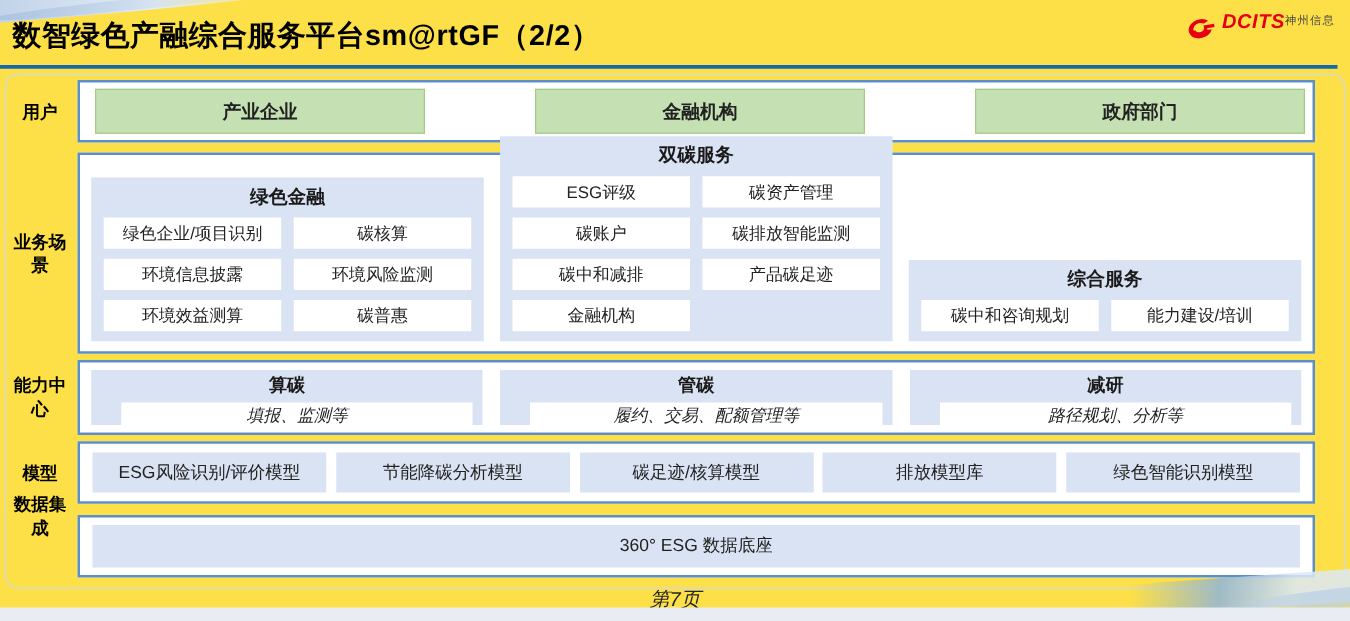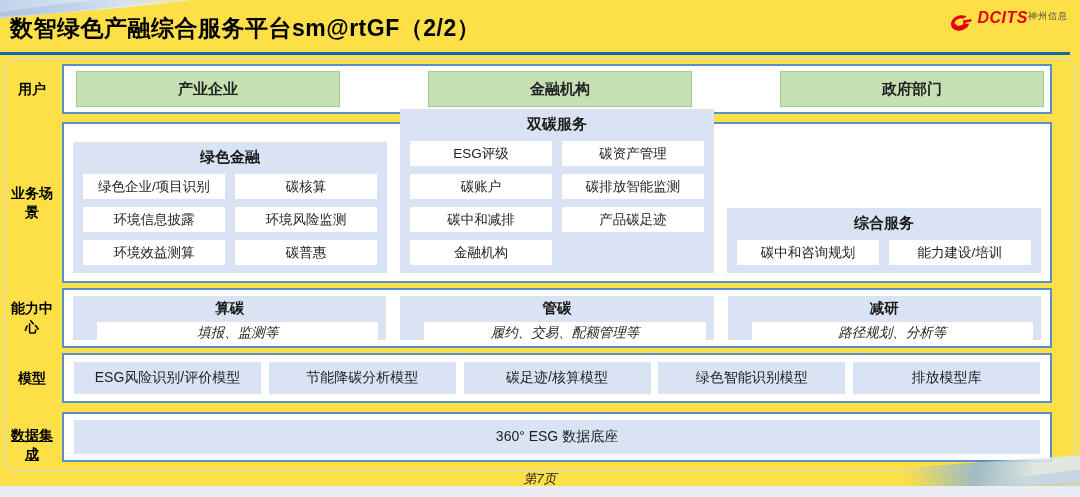--- a/index.html
+++ b/index.html
@@ -67,21 +67,21 @@
   .model-box { width:187px; height:32px; background:#dae3f3;
     display:flex; align-items:center; justify-content:center; font-size:14px; color:#222; }
 
   
   .row.datarow { top:412px; height:50px; display:flex; align-items:center; padding:0 10px; }
   .data-box { width:100%; height:34px; background:#dae3f3;
     display:flex; align-items:center; justify-content:center; font-size:14px; color:#222; }
 
   
   .page-footer { position:absolute; top:470px; left:0; width:1080px; text-align:center;
-    font-size:13px; font-style:italic; color:#222; }
+    font-size:16px; font-style:italic; color:#222; }
   .bottom-bar { position:absolute; left:0; bottom:0; width:1080px; height:11px; background:#e9edf3; }
   .deco-br { position:absolute; pointer-events:none; }
   .deco-br.a { right:-20px; bottom:8px; width:260px; height:26px;
     background:linear-gradient(100deg, rgba(255,255,255,0) 25%, #8fb4da 52%, #dce8f5 75%);
     border-radius:100% 0 0 0 / 300% 0 0 0; transform:rotate(-4deg); opacity:.85; }
   .deco-br.b { right:-10px; bottom:4px; width:160px; height:16px;
     background:linear-gradient(100deg, rgba(255,255,255,0) 30%, #b8cfe8 70%);
     border-radius:100% 0 0 0; transform:rotate(-6deg); opacity:.7; }
 </style>
 </head>
@@ -109,21 +109,21 @@
     </span>
   </div>
 
   <div class="header-rule"></div>
   <div class="panel-outline"></div>
 
   <div class="row-label" style="top:64px;  height:50px;">用户</div>
   <div class="row-label" style="top:122px; height:161px;">业务场景</div>
   <div class="row-label" style="top:288px; height:60px;">能力中心</div>
   <div class="row-label" style="top:353px; height:50px;">模型</div>
-  <div class="row-label" style="top:420px; height:50px;text-decoration:underline;">数据集成</div>
+  <div class="row-label" style="top:388px; height:50px;">数据集成</div>
 
   <div class="row users">
     <div class="green-box">产业企业</div>
     <div class="green-box">金融机构</div>
     <div class="green-box">政府部门</div>
   </div>
 
   <div class="row scen">
     <div class="scen-col">
       <div class="scen-title">绿色金融</div>
@@ -169,22 +169,22 @@
     <div class="cap-box">
       <div class="cap-title">减研</div>
       <div class="cap-desc">路径规划、分析等</div>
     </div>
   </div>
 
   <div class="row models">
     <div class="model-box">ESG风险识别/评价模型</div>
     <div class="model-box">节能降碳分析模型</div>
     <div class="model-box">碳足迹/核算模型</div>
+    <div class="model-box">排放模型库</div>
     <div class="model-box">绿色智能识别模型</div>
-    <div class="model-box">排放模型库</div>
   </div>
 
   <div class="row datarow">
     <div class="data-box">360° ESG 数据底座</div>
   </div>
 
   <div class="page-footer">第7页</div>
   <div class="deco-br a"></div>
   <div class="deco-br b"></div>
   <div class="bottom-bar"></div>

